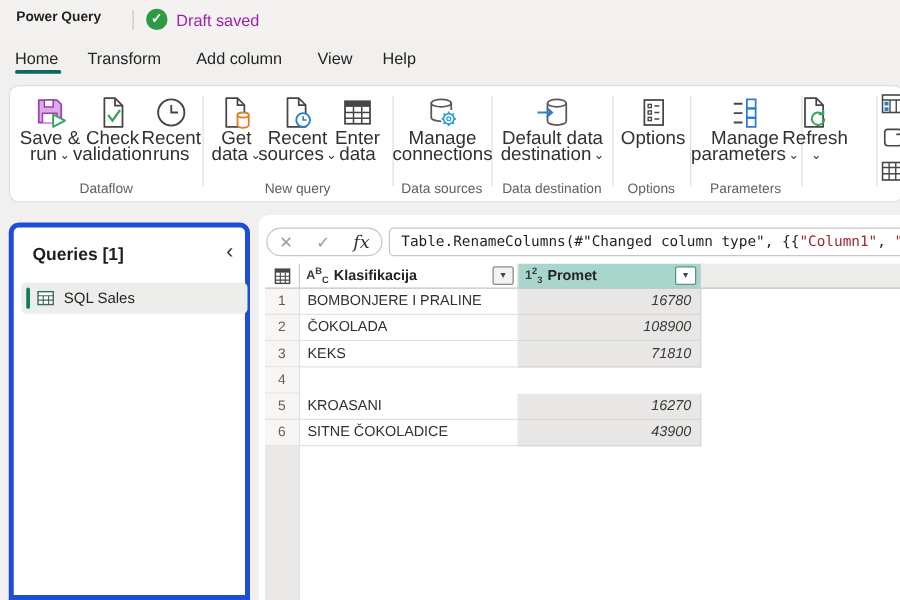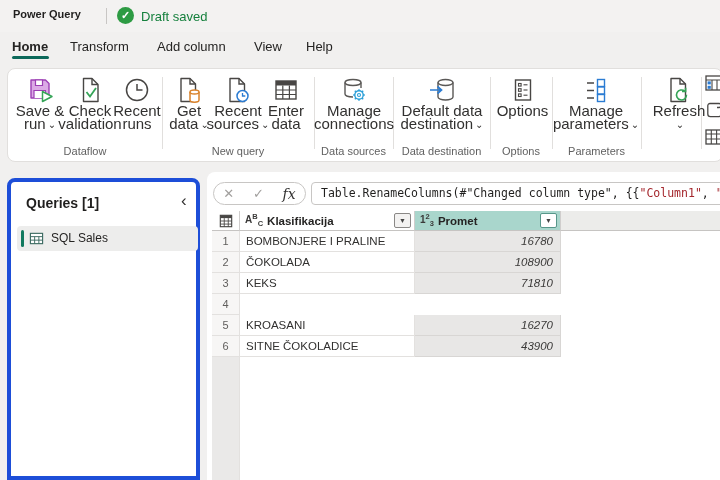--- a/index.html
+++ b/index.html
@@ -6,25 +6,25 @@
   html,body { width:720px; height:480px; overflow:hidden; background:#f1f0ef;
     font-family:"Liberation Sans", sans-serif; color:#252423; }
 
   
   .topbar { position:absolute; left:0; top:0; width:720px; height:32px; background:#f3f2f1; }
   .app-title { position:absolute; left:13px; top:8px; font-size:11px; font-weight:bold; color:#201f1e; }
   .tb-divider { position:absolute; left:106px; top:8px; width:1px; height:16px; background:#c8c6c4; }
   .status-badge { position:absolute; left:117px; top:7px; width:17px; height:17px; border-radius:50%;
     background:#2d9b43; color:#fff; font-size:11px; line-height:17px; text-align:center; }
   .status-badge::after { content:"✓"; font-weight:bold; }
-  .status-label { position:absolute; left:141px; top:9px; font-size:13px; color:#15803d; }
+  .status-label { position:absolute; left:141px; top:9px; font-size:13px; color:#a21caf; }
 
   
   .tab { position:absolute; top:39px; font-size:13px; color:#252423; cursor:default; }
-  .tab.active { font-weight:bold;text-align:right; }
+  .tab.active { font-weight:normal;text-align:right; }
   .tab-underline { position:absolute; left:12px; top:56px; width:37px; height:3px; background:#0c695a; border-radius:2px; }
 
   
   .ribbon { position:absolute; left:7px; top:68px; width:716px; height:94px; background:#fff;
     border:1px solid #e1dfdd; border-radius:8px; }
   .rsep { position:absolute; top:8px; width:1px; height:72px; background:#e1dfdd; }
   .rbtn { position:absolute; top:5px; height:70px; display:flex; flex-direction:column; align-items:center; cursor:default; }
   .rbtn svg { width:28px; height:28px; margin-top:2px; flex:none; }
   .rbtn .l1, .rbtn .l2 { font-size:15px; line-height:13px; color:#323130; text-align:center; white-space:nowrap; }
   .chv { display:inline-block; font-size:10px; color:#323130; margin-left:2px; transform:translateY(-1px); }
@@ -209,21 +209,21 @@
       <path d="M5 7 h7 M5 14.5 h7 M5 22 h7" stroke="#484644" stroke-width="1.5" fill="none"></path>
       <rect x="15.5" y="3.5" width="7" height="7" fill="#fff" stroke="#2b7cd3" stroke-width="1.4"></rect>
       <rect x="15.5" y="11" width="7" height="7" fill="#fff" stroke="#2b7cd3" stroke-width="1.4"></rect>
       <rect x="15.5" y="18.5" width="7" height="7" fill="#fff" stroke="#2b7cd3" stroke-width="1.4"></rect>
     </svg>
     <span class="l1">Manage</span>
     <span class="l2"><span>parameters</span><span class="chv"></span></span>
   </div>
   <div class="rgl" style="left:544px;width:89px">Parameters</div>
 
-  <div class="rbtn" style="left:647px;width:48px">
+  <div class="rbtn" style="left:620px;width:48px">
     <svg viewBox="0 0 28 28">
       <path d="M6 2.5 h9 l5.5 5.5 V25.5 H6 Z" fill="#fff" stroke="#484644" stroke-width="1.4" stroke-linejoin="round"></path>
       <path d="M15 2.5 v5.5 h5.5" fill="none" stroke="#484644" stroke-width="1.4"></path>
       <path d="M19.8 15.2 a5 5 0 1 0 1.7 3.6" fill="none" stroke="#35a457" stroke-width="1.6"></path>
       <path d="M20.6 11.8 v3.6 h-3.6" fill="none" stroke="#35a457" stroke-width="1.6"></path>
     </svg>
     <span class="l1">Refresh</span>
     <span class="l2"><span class="chv"></span></span>
   </div>
 

